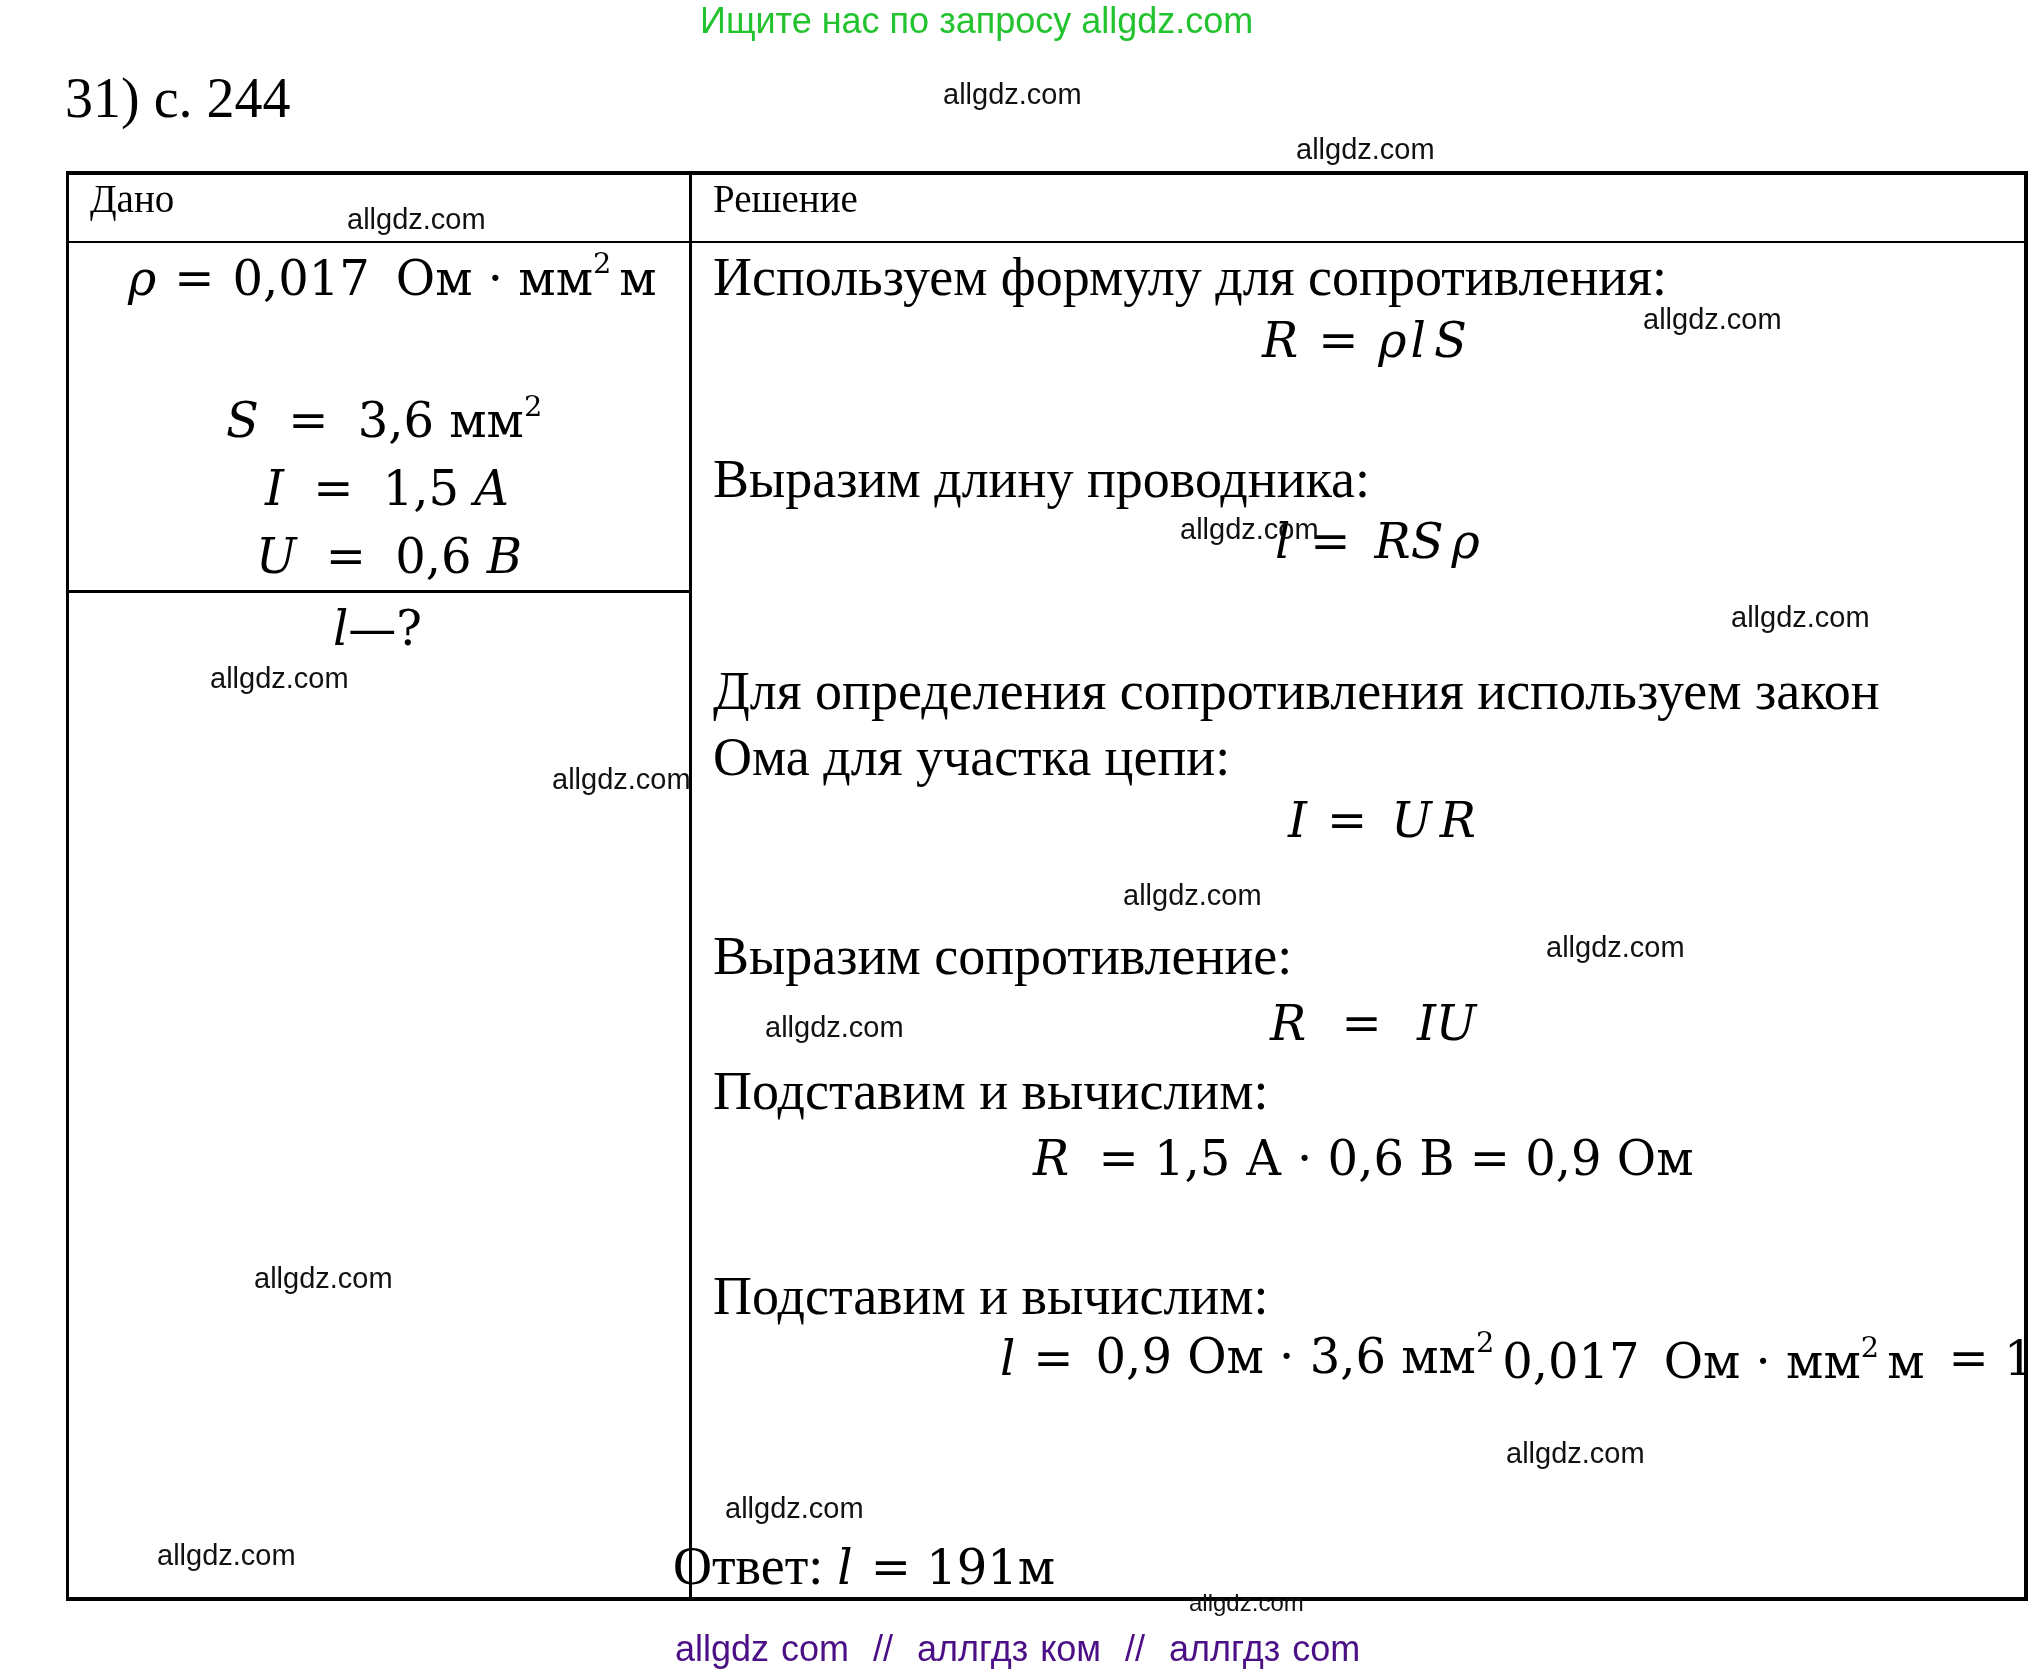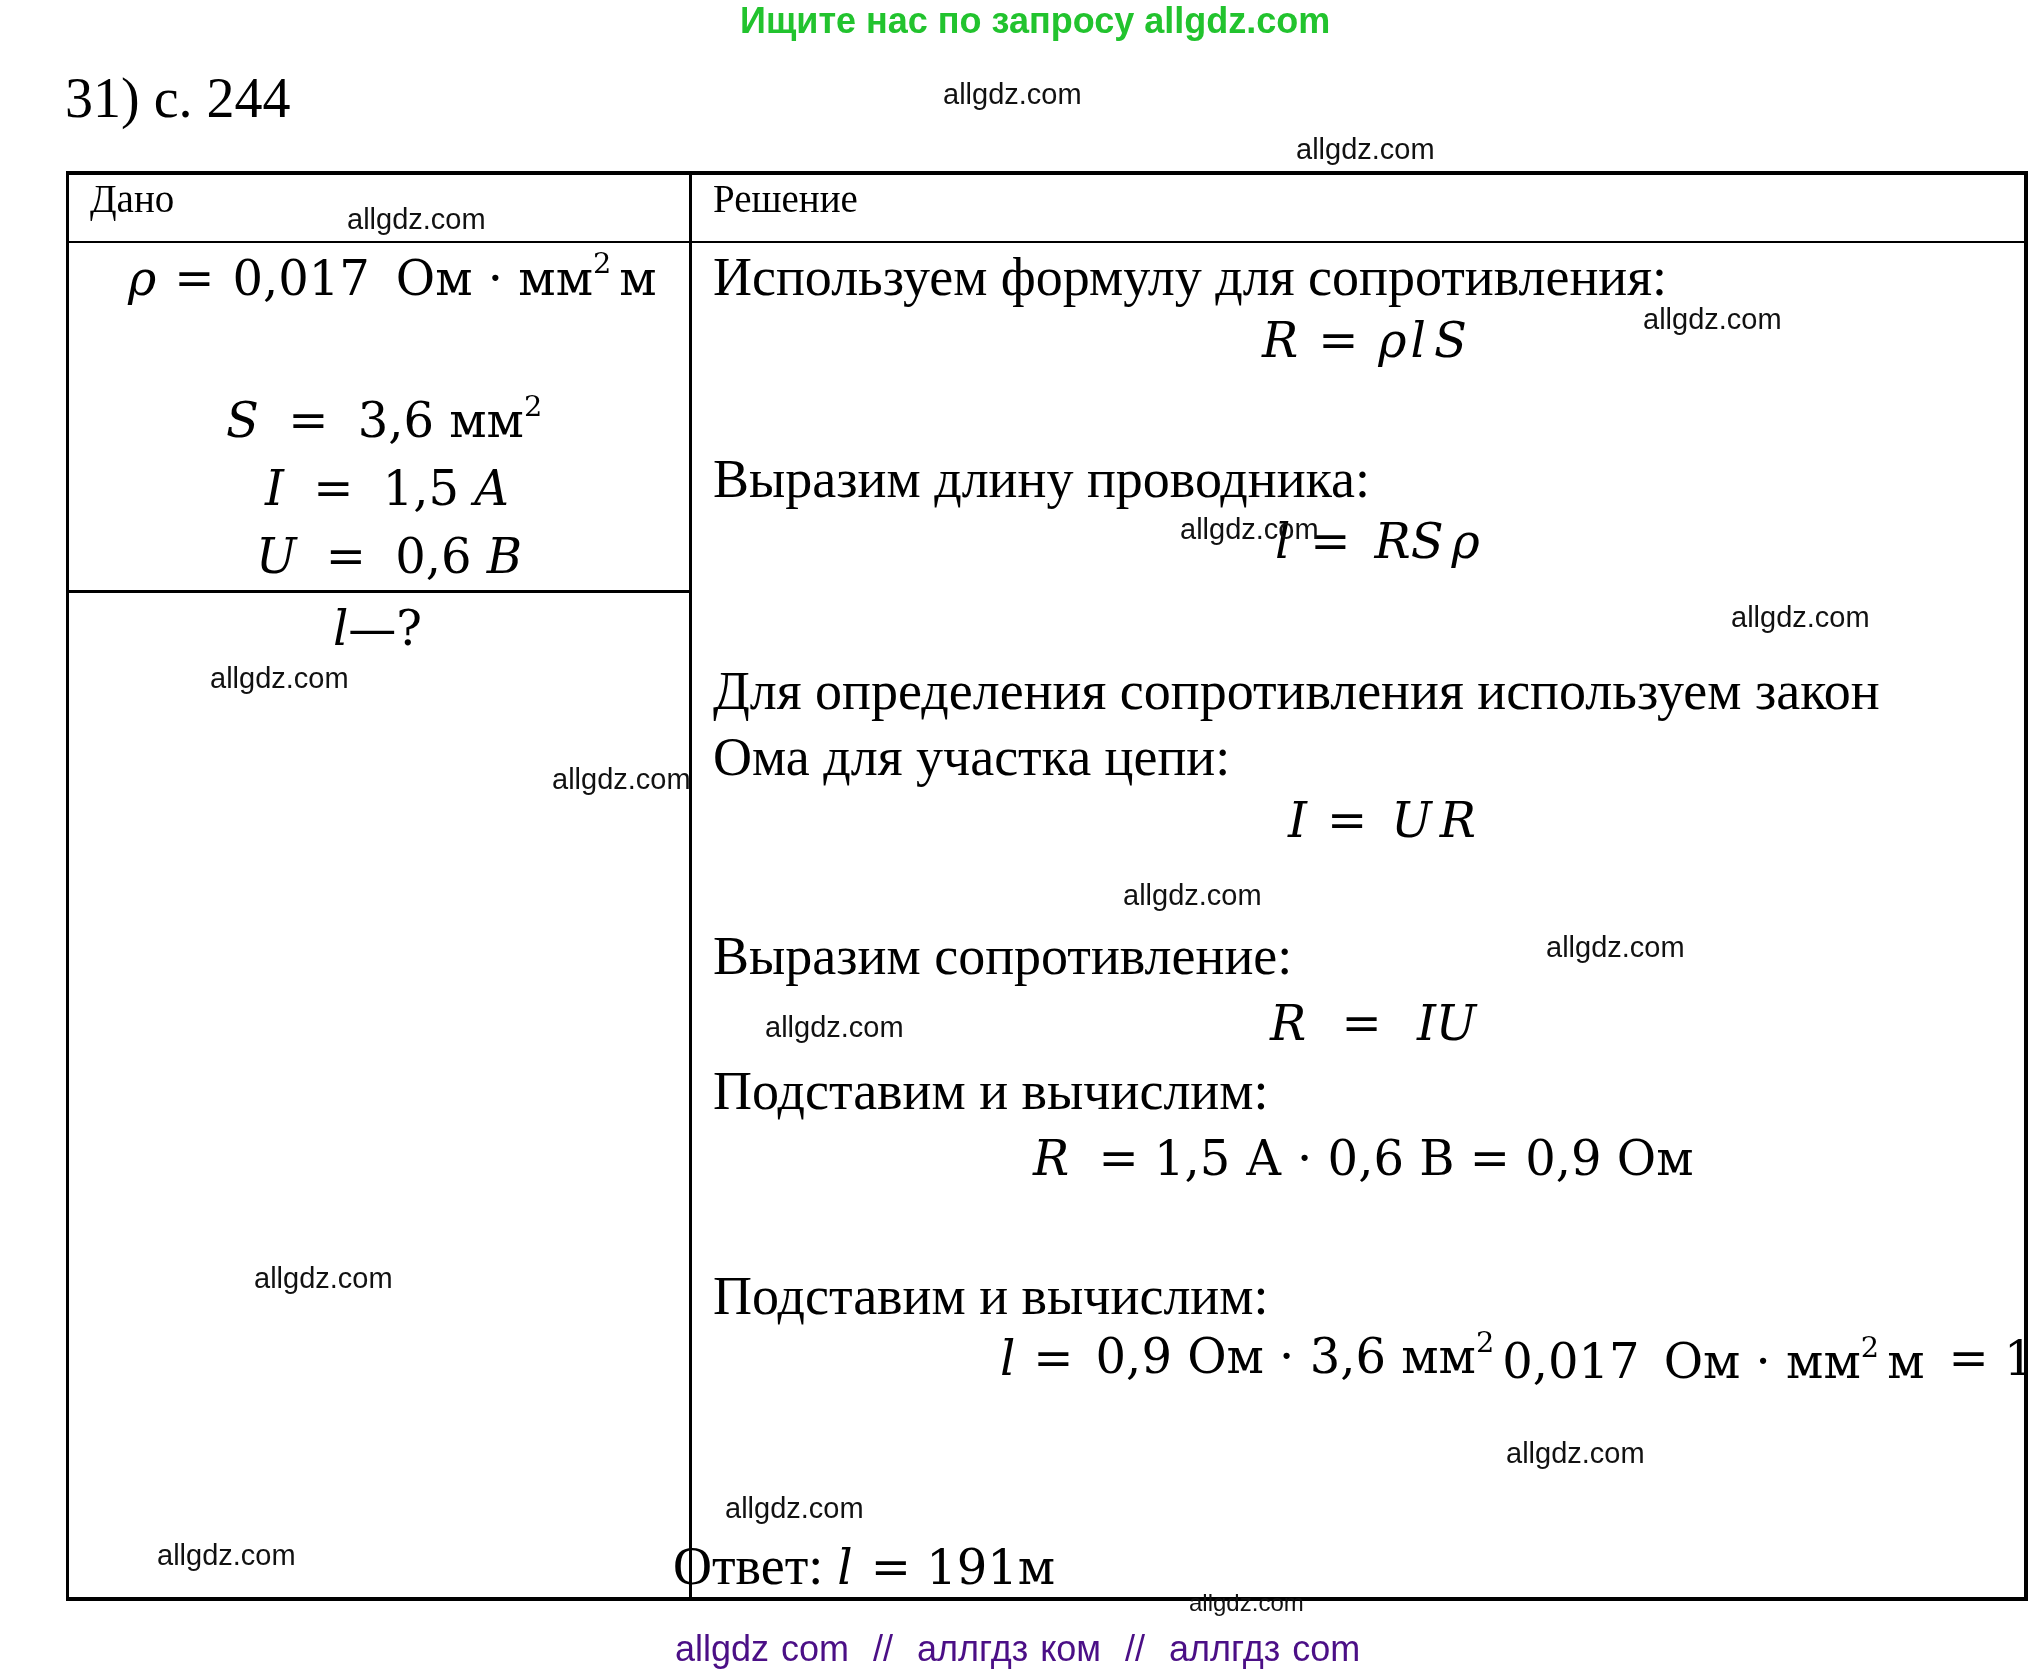--- a/index.html
+++ b/index.html
@@ -1,18 +1,18 @@
 <!DOCTYPE html>
 <html><head>
 <meta charset="utf-8">
 <style>
   html, body { margin: 0; padding: 0; background: #ffffff; }
   body { width: 2037px; height: 1673px; position: relative; overflow: hidden; }
   .abs { position: absolute; white-space: nowrap; }
-  .banner { font-family: "Liberation Sans", sans-serif; color: #22c32e; font-size: 36px; left: 740px; top: 0px; font-weight: bold; }
+  .banner { font-family: "Liberation Sans", sans-serif; color: #22c32e; font-size: 36px; left: 700px; top: 0px; }
   .footer { font-family: "Liberation Sans", sans-serif; color: #4b0f86; font-size: 36px; left: 675px; top: 1628px; word-spacing: 2px; }
   .title { font-family: "Liberation Serif", serif; font-size: 56px; left: 65px; top: 66px; color: #000; }
   .wm { font-family: "Liberation Sans", sans-serif; font-size: 29px; color: #111; }
   .wm.small { font-size: 24px; }
 
   .tbl-line { position: absolute; background: #000; }
   .serif { font-family: "Liberation Serif", serif; color: #000; }
   .head { font-size: 39px; }
   .txt { font-size: 54px; }
   .math { font-family: "DejaVu Serif", serif; color: #000; font-size: 48px; }

